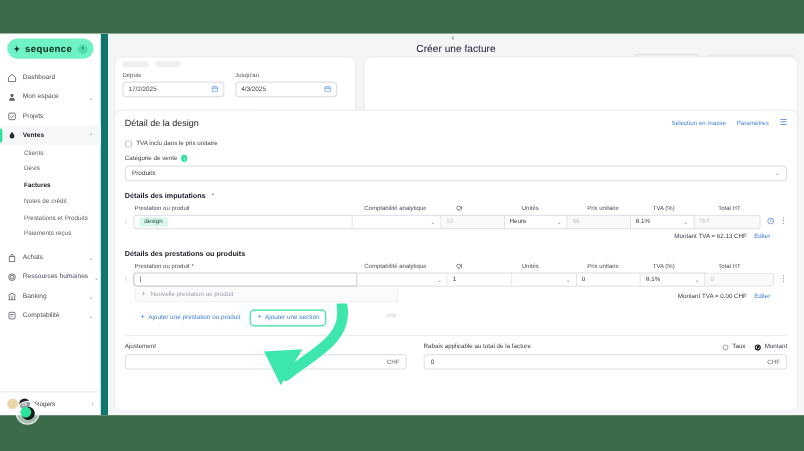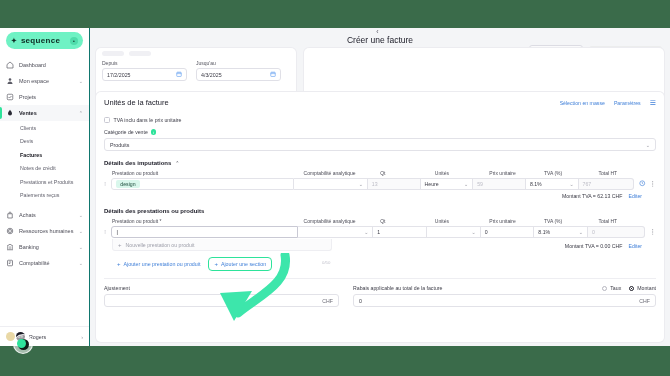--- a/index.html
+++ b/index.html
@@ -20,21 +20,21 @@
     left: 0; top: 28px;
     width: 670px; height: 318px;
     background: #f4f5f7;
     overflow: hidden;
   }
   
   #sidebar {
     position: absolute; left: 0; top: 0;
     width: 90px; height: 318px;
     background: #ffffff;
-    border-right: 1px solid #0f766e;
+    border-right: 6px solid #0f766e;
     display: flex; flex-direction: column;
   }
   .brand {
     margin: 4px 6px 6px 6px;
     height: 17px;
     background: #6ff2c4;
     border-radius: 9px;
     display: flex; align-items: center;
     padding: 0 5px;
     gap: 4px;
@@ -410,21 +410,21 @@
               </span>
             </div>
           </div>
         </div>
       </div>
       <div class="card" id="card-right"></div>
     </div>
 
     <div id="main">
       <div class="sec-head">
-        <span class="sec-title">Unités de la facture</span>
+        <span class="sec-title">Détail de la design</span>
         <div class="sec-actions">
           <span class="link-blue">Sélection en masse</span>
           <span class="link-blue">Paramètres</span>
           <span class="params-ic">☰</span>
         </div>
       </div>
 
       <div class="chk-row">
         <span class="chk"></span>
         <span class="chk-lbl">TVA inclu dans le prix unitaire</span>

